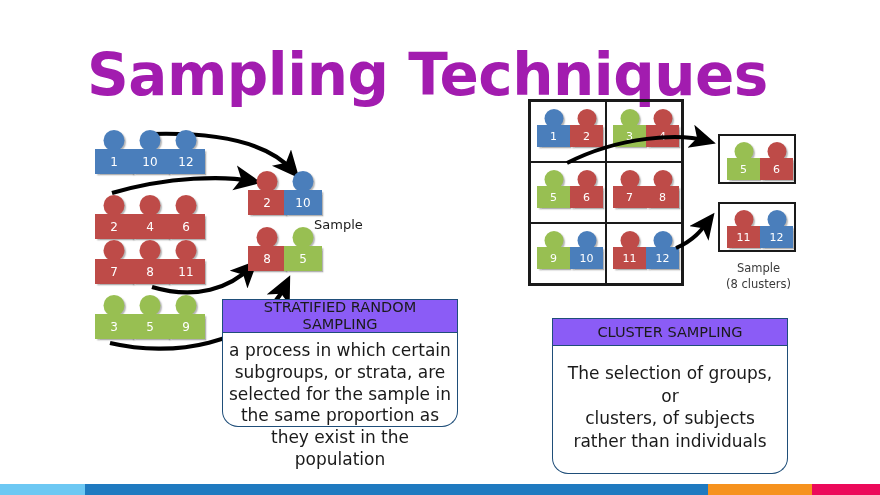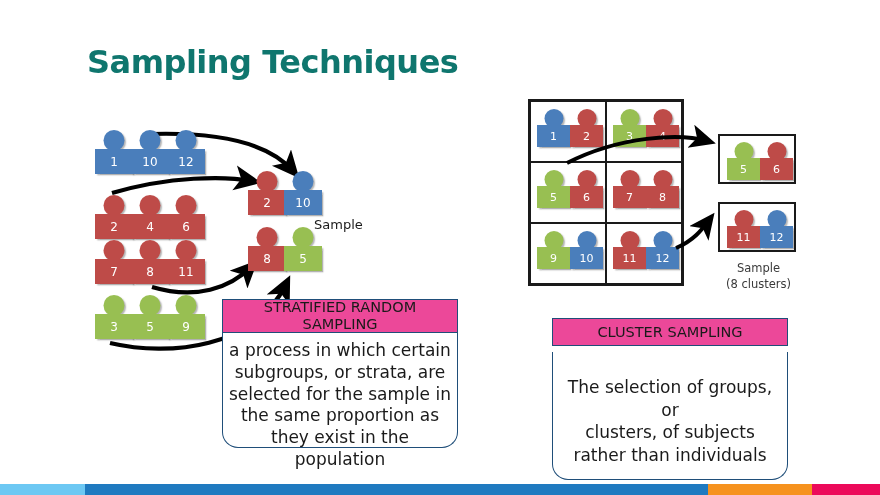--- a/index.html
+++ b/index.html
@@ -6,21 +6,21 @@
   body{
     width:880px;height:495px;position:relative;overflow:hidden;
     background:#ffffff;
     font-family:"DejaVu Sans","Liberation Sans",sans-serif;
   }
   .slide{position:absolute;inset:0;}
 
   
   .title{
     position:absolute;left:87px;top:46px;
-    font-size:32px;font-weight:bold;color:#0f766e;
+    font-size:58px;font-weight:bold;color:#a21caf;
     letter-spacing:-0.5px;line-height:1;
     white-space:nowrap;
   }
   .subtitle{
     position:absolute;left:89px;top:92px;
     font-size:25px;color:#1a1a1a;font-weight:normal;
     white-space:nowrap;line-height:1.1;
   }
 
   
@@ -75,36 +75,36 @@
   #samp-box-1{left:718px;top:134px;width:78px;height:50px;}
   #samp-box-2{left:718px;top:202px;width:78px;height:50px;}
   .samp-cap{
     position:absolute;left:706px;top:261px;width:105px;text-align:center;
     font-size:11.5px;color:#3a3a3a;line-height:1.35;
   }
 
   
   .infobox{position:absolute;}
   .infobox .hdr{
-    background:#ec4899;border:1.3px solid #1f4e79;box-sizing:border-box;
+    background:#8b5cf6;border:1.3px solid #1f4e79;box-sizing:border-box;
     text-align:center;color:#1a1a1a;
     display:flex;align-items:center;justify-content:center;
   }
   .infobox .bdy{
     background:#ffffff;border:1.3px solid #1f4e79;border-top:none;
     box-sizing:border-box;text-align:center;color:#1a1a1a;
     border-bottom-left-radius:16px;border-bottom-right-radius:16px;
     overflow:visible;
   }
   #box-stratified{left:222px;top:299px;width:236px;}
   #box-stratified .hdr{height:34px;font-size:14.5px;line-height:1.15;padding:0 6px;}
-  #box-stratified .bdy{height:115px;font-size:17px;line-height:1.28;padding:7px 6px 12px;}
+  #box-stratified .bdy{height:94px;font-size:17px;line-height:1.28;padding:7px 6px 12px;}
   #box-cluster{left:552px;top:318px;width:236px;}
   #box-cluster .hdr{height:28px;font-size:14.5px;}
-  #box-cluster .bdy{height:128px;font-size:17px;line-height:1.33;padding:24px 8px 0;margin-top:6px;}
+  #box-cluster .bdy{height:128px;font-size:17px;line-height:1.33;padding:16px 8px 0;}
 
   
   .accentbar{position:absolute;left:0;bottom:0;width:880px;height:11px;display:flex;}
   .accentbar span{display:block;height:100%;}
 
   svg.arrows{position:absolute;left:0;top:0;pointer-events:none;overflow:visible;}
 </style>
 </head>
 <body>
 

